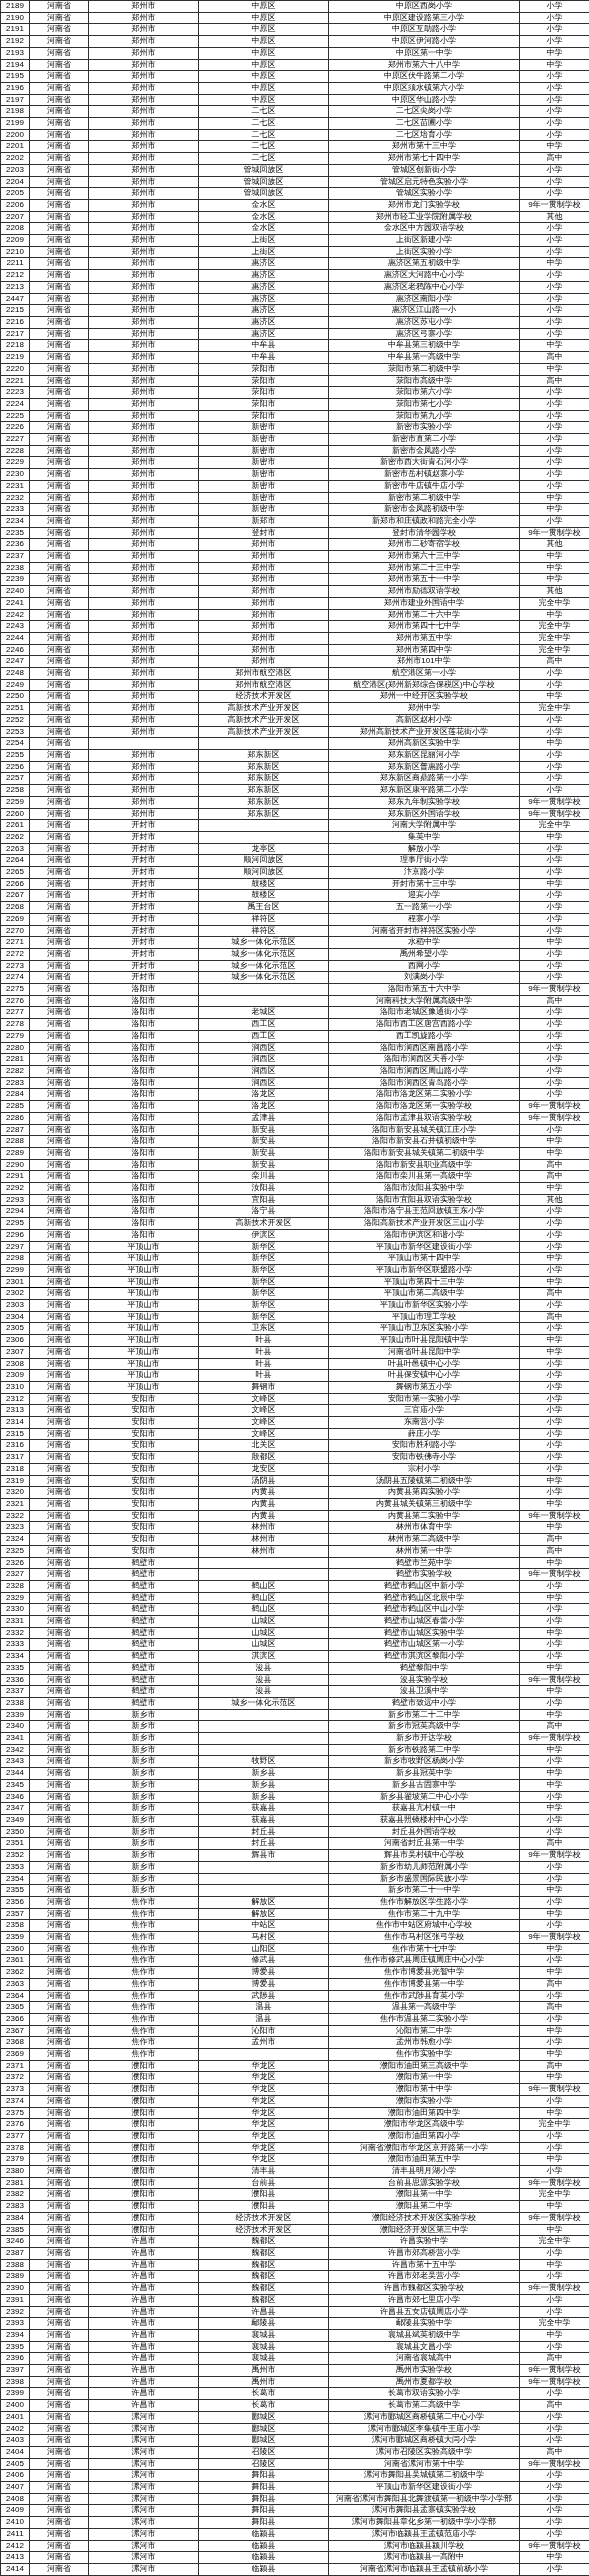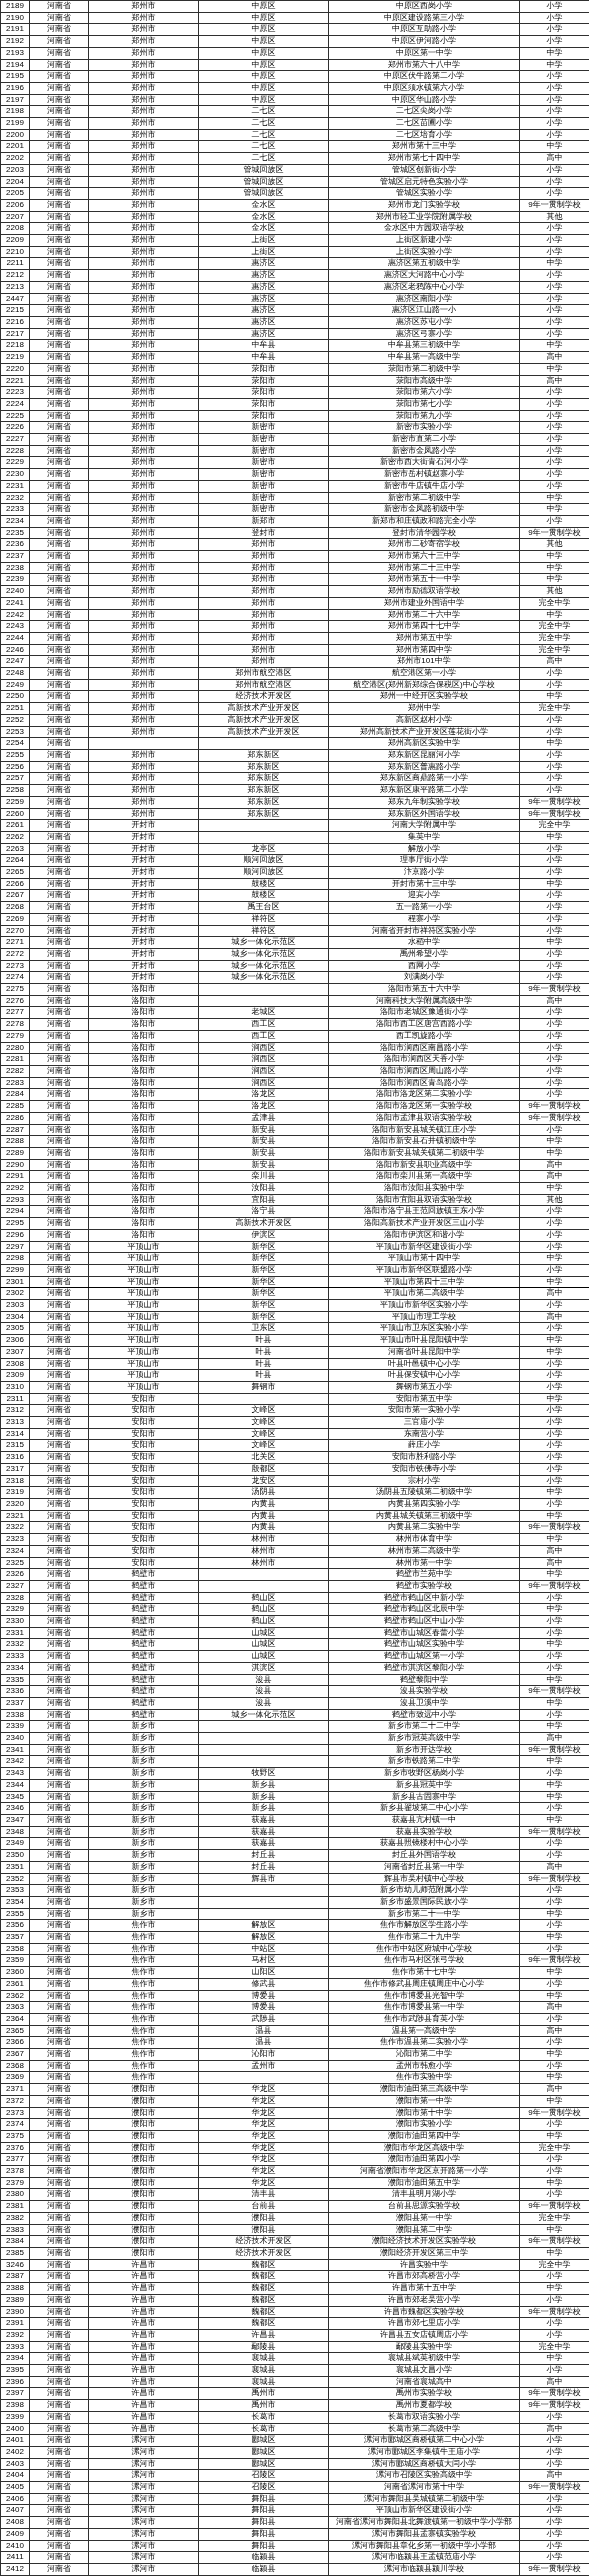--- a/index.html
+++ b/index.html
@@ -996,28 +996,20 @@
       </tr>
       <tr>
         <td>2310</td>
         <td>河南省</td>
         <td>平顶山市</td>
         <td>舞钢市</td>
         <td>舞钢市第五小学</td>
         <td>小学</td>
       </tr>
       <tr>
-        <td>2311</td>
-        <td>河南省</td>
-        <td>安阳市</td>
-        <td></td>
-        <td>安阳市第五中学</td>
-        <td>中学</td>
-      </tr>
-      <tr>
         <td>2312</td>
         <td>河南省</td>
         <td>安阳市</td>
         <td>文峰区</td>
         <td>安阳市第一实验小学</td>
         <td>小学</td>
       </tr>
       <tr>
         <td>2313</td>
         <td>河南省</td>
@@ -1290,28 +1282,20 @@
         <td>新乡县翟坡第二中心小学</td>
         <td>小学</td>
       </tr>
       <tr>
         <td>2347</td>
         <td>河南省</td>
         <td>新乡市</td>
         <td>获嘉县</td>
         <td>获嘉县亢村镇一中</td>
         <td>中学</td>
-      </tr>
-      <tr>
-        <td>2348</td>
-        <td>河南省</td>
-        <td>新乡市</td>
-        <td>获嘉县</td>
-        <td>获嘉县实验学校</td>
-        <td>9年一贯制学校</td>
       </tr>
       <tr>
         <td>2349</td>
         <td>河南省</td>
         <td>新乡市</td>
         <td>获嘉县</td>
         <td>获嘉县照镜楼村中心小学</td>
         <td>小学</td>
       </tr>
       <tr>

